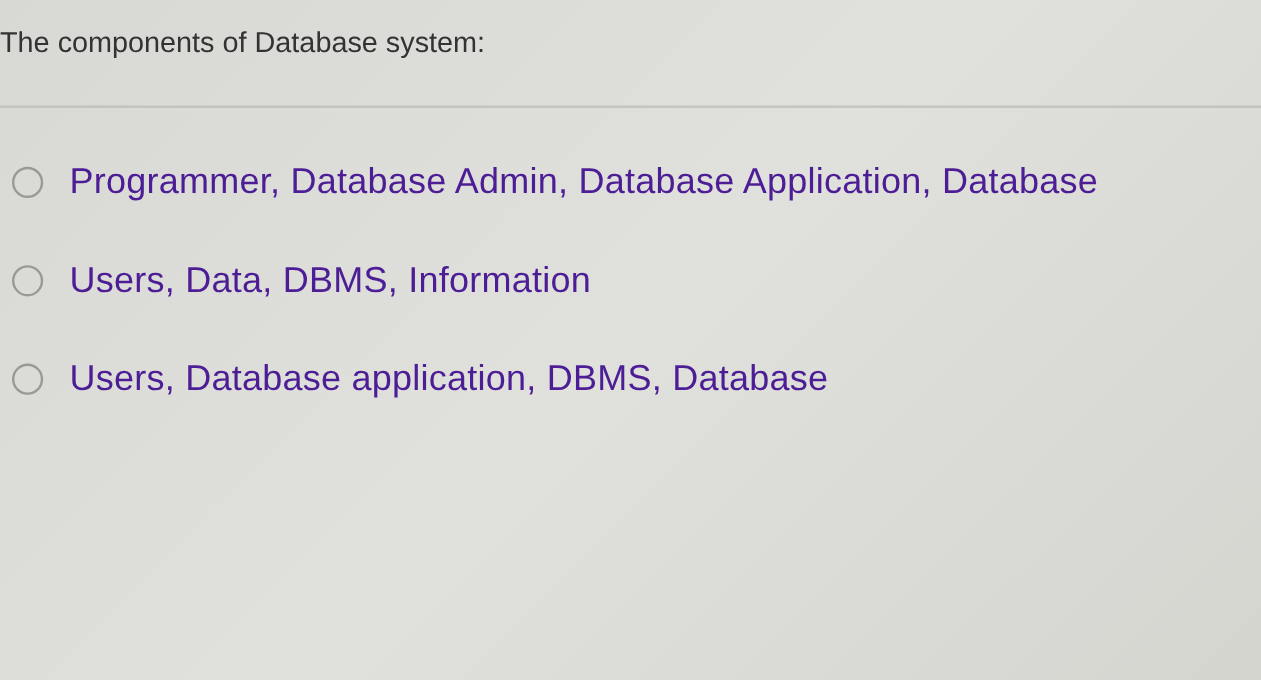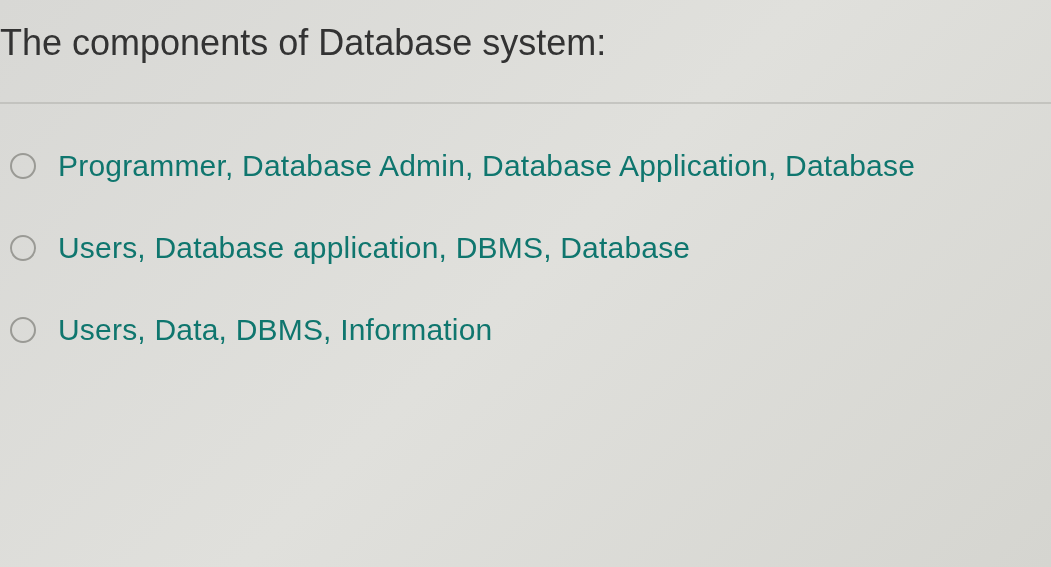--- a/index.html
+++ b/index.html
@@ -13,21 +13,21 @@
       width: 1051px;
       height: 567px;
       overflow: hidden;
       color: #2a2a2a;
     }
     .question-section {
       padding: 22px 0 38px 0;
       border-bottom: 2px solid rgba(180,180,175,0.6);
     }
     .question-text {
-      font-size: 36px;
+      font-size: 24px;
       font-weight: 400;
       color: #333;
       padding-left: 0;
     }
     .options-section {
       padding-top: 45px;
       padding-left: 10px;
     }
     .option-row {
       display: flex;
@@ -40,42 +40,42 @@
       border: 2.5px solid #9a9a95;
       border-radius: 50%;
       background: transparent;
       flex-shrink: 0;
       margin-right: 22px;
       cursor: pointer;
     }
     .option-label {
       font-size: 30px;
       font-weight: 400;
-      color: #0f766e;
+      color: #4c1d95;
       letter-spacing: 0.2px;
     }
   </style>
 </head>
 <body>
 
 <div class="question-section">
   <div class="question-text">The components of Database system:</div>
 </div>
 
 <div class="options-section">
 
   <div class="option-row">
     <div class="radio-circle"></div>
     <div class="option-label">Programmer, Database Admin, Database Application, Database</div>
   </div>
 
   <div class="option-row">
     <div class="radio-circle"></div>
-    <div class="option-label">Users, Database application, DBMS, Database</div>
+    <div class="option-label">Users, Data, DBMS, Information</div>
   </div>
 
   <div class="option-row">
     <div class="radio-circle"></div>
-    <div class="option-label">Users, Data, DBMS, Information</div>
+    <div class="option-label">Users, Database application, DBMS, Database</div>
   </div>
 
 
 </div>
 
 </body></html>

